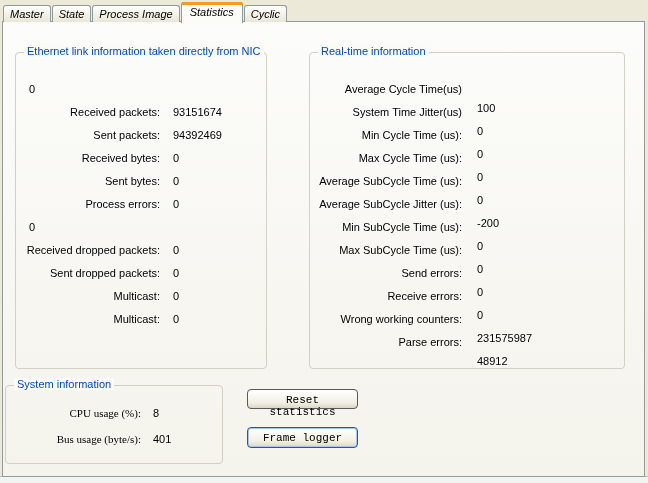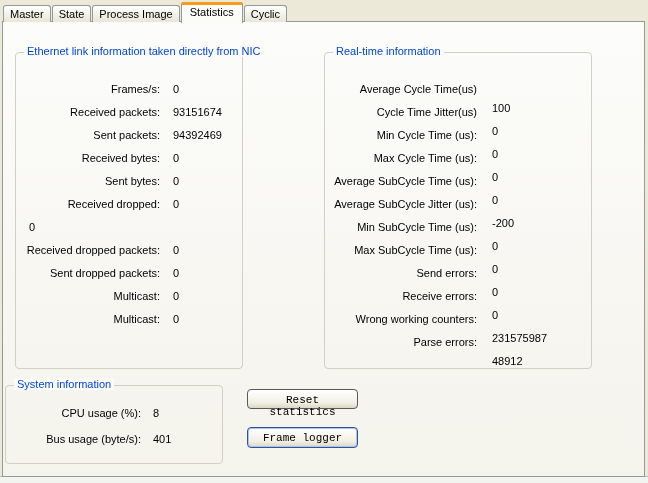--- a/index.html
+++ b/index.html
@@ -9,21 +9,21 @@
     background:#ECE9D8;
     font-family:"Liberation Sans", sans-serif; font-size:11px; color:#000;
   }
   .bottom-strip {
     position:absolute; left:0; right:0; bottom:0; height:6px;
     background:#F1F4EF; border-top:1px solid #B9BDB2;
   }
   
   .tabstrip {
     position:absolute; top:0; left:3px; height:22px;
-    display:flex; align-items:flex-end; z-index:3;
+    display:flex; align-items:flex-end; z-index:3;font-style:italic;
   }
   .tab {
     position:relative; height:16px; line-height:16px; padding:0 6px;
     margin-right:1px; white-space:nowrap;
     background:linear-gradient(#FFFFFF, #F2F0E4 60%, #E8E6D8);
     border:1px solid #919B9C; border-bottom:none;
     border-radius:3px 3px 0 0; cursor:default;
   }
   .tab.selected {
     height:20px; line-height:19px; padding:0 8px;
@@ -41,36 +41,36 @@
   }
   
   .group {
     position:absolute; box-sizing:border-box;
     border:1px solid #D2D0C4; border-radius:4px;
   }
   .legend {
     position:absolute; top:-8px; left:8px; padding:0 3px;
     background:#FBFBF8; color:#0046D5; white-space:nowrap;
   }
-  .group-ethernet { left:12px; top:30px;  width:228px; height:317px; }
-  .group-realtime { left:321px; top:30px; width:268px; height:317px; }
+  .group-ethernet { left:12px; top:30px;  width:252px; height:317px; }
+  .group-realtime { left:306px; top:30px; width:316px; height:317px; }
   .group-system   { left:2px; top:363px; width:218px; height:79px;  }
   .rows { display:flex; flex-direction:column; }
   .row  { display:flex; height:23px; align-items:center; }
   .lbl  { text-align:right; white-space:nowrap; }
   .val  { white-space:nowrap; }
   .group-ethernet .rows { padding-top:24px; }
   .group-ethernet .lbl  { width:144px; }
   .group-ethernet .val  { margin-left:13px; }
   .group-realtime .rows { padding-top:24px; }
   .group-realtime .lbl  { width:152px; }
   .group-realtime .val  { margin-left:15px;margin-top:38px; }
   .group-system .rows { padding-top:14px; }
   .group-system .row  { height:26px; }
-  .group-system .lbl  { width:135px; }
+  .group-system .lbl  { width:135px;font-family:Liberation Serif, serif; }
   .group-system .val  { margin-left:12px; }
   
   .xpbtn {
     position:absolute; width:111px; height:20px;
     font-family:Liberation Mono, monospace; font-size:11px; color:#000;
     background:linear-gradient(#FFFFFF, #F2F0E4 70%, #DCD7C6);
     border:1px solid #58595A; border-radius:4px; cursor:default; padding:4px;
   }
   .btn-reset { left:244px; top:367px; }
   .btn-frame {
@@ -109,21 +109,20 @@
 
     </div>
 
   <div class="pane">
 
     <div class="group group-ethernet">
       <span class="legend">Ethernet link information taken directly from NIC</span>
       <div class="rows">
 
           <div class="row">
-            <span class="lbl">Frames/s:</span>
             <span class="val">0</span>
           </div>
 
           <div class="row">
             <span class="lbl">Received packets:</span>
             <span class="val">93151674</span>
           </div>
 
           <div class="row">
             <span class="lbl">Sent packets:</span>
@@ -134,21 +133,21 @@
             <span class="lbl">Received bytes:</span>
             <span class="val">0</span>
           </div>
 
           <div class="row">
             <span class="lbl">Sent bytes:</span>
             <span class="val">0</span>
           </div>
 
           <div class="row">
-            <span class="lbl">Received dropped:</span>
+            <span class="lbl">Process errors:</span>
             <span class="val">0</span>
           </div>
 
           <div class="row">
             <span class="val">0</span>
           </div>
 
           <div class="row">
             <span class="lbl">Received dropped packets:</span>
             <span class="val">0</span>
@@ -174,21 +173,21 @@
     <div class="group group-realtime">
       <span class="legend">Real-time information</span>
       <div class="rows">
 
           <div class="row">
             <span class="lbl">Average Cycle Time(us)</span>
             <span class="val">100</span>
           </div>
 
           <div class="row">
-            <span class="lbl">Cycle Time Jitter(us)</span>
+            <span class="lbl">System Time Jitter(us)</span>
             <span class="val">0</span>
           </div>
 
           <div class="row">
             <span class="lbl">Min Cycle Time (us):</span>
             <span class="val">0</span>
           </div>
 
           <div class="row">
             <span class="lbl">Max Cycle Time (us):</span>

